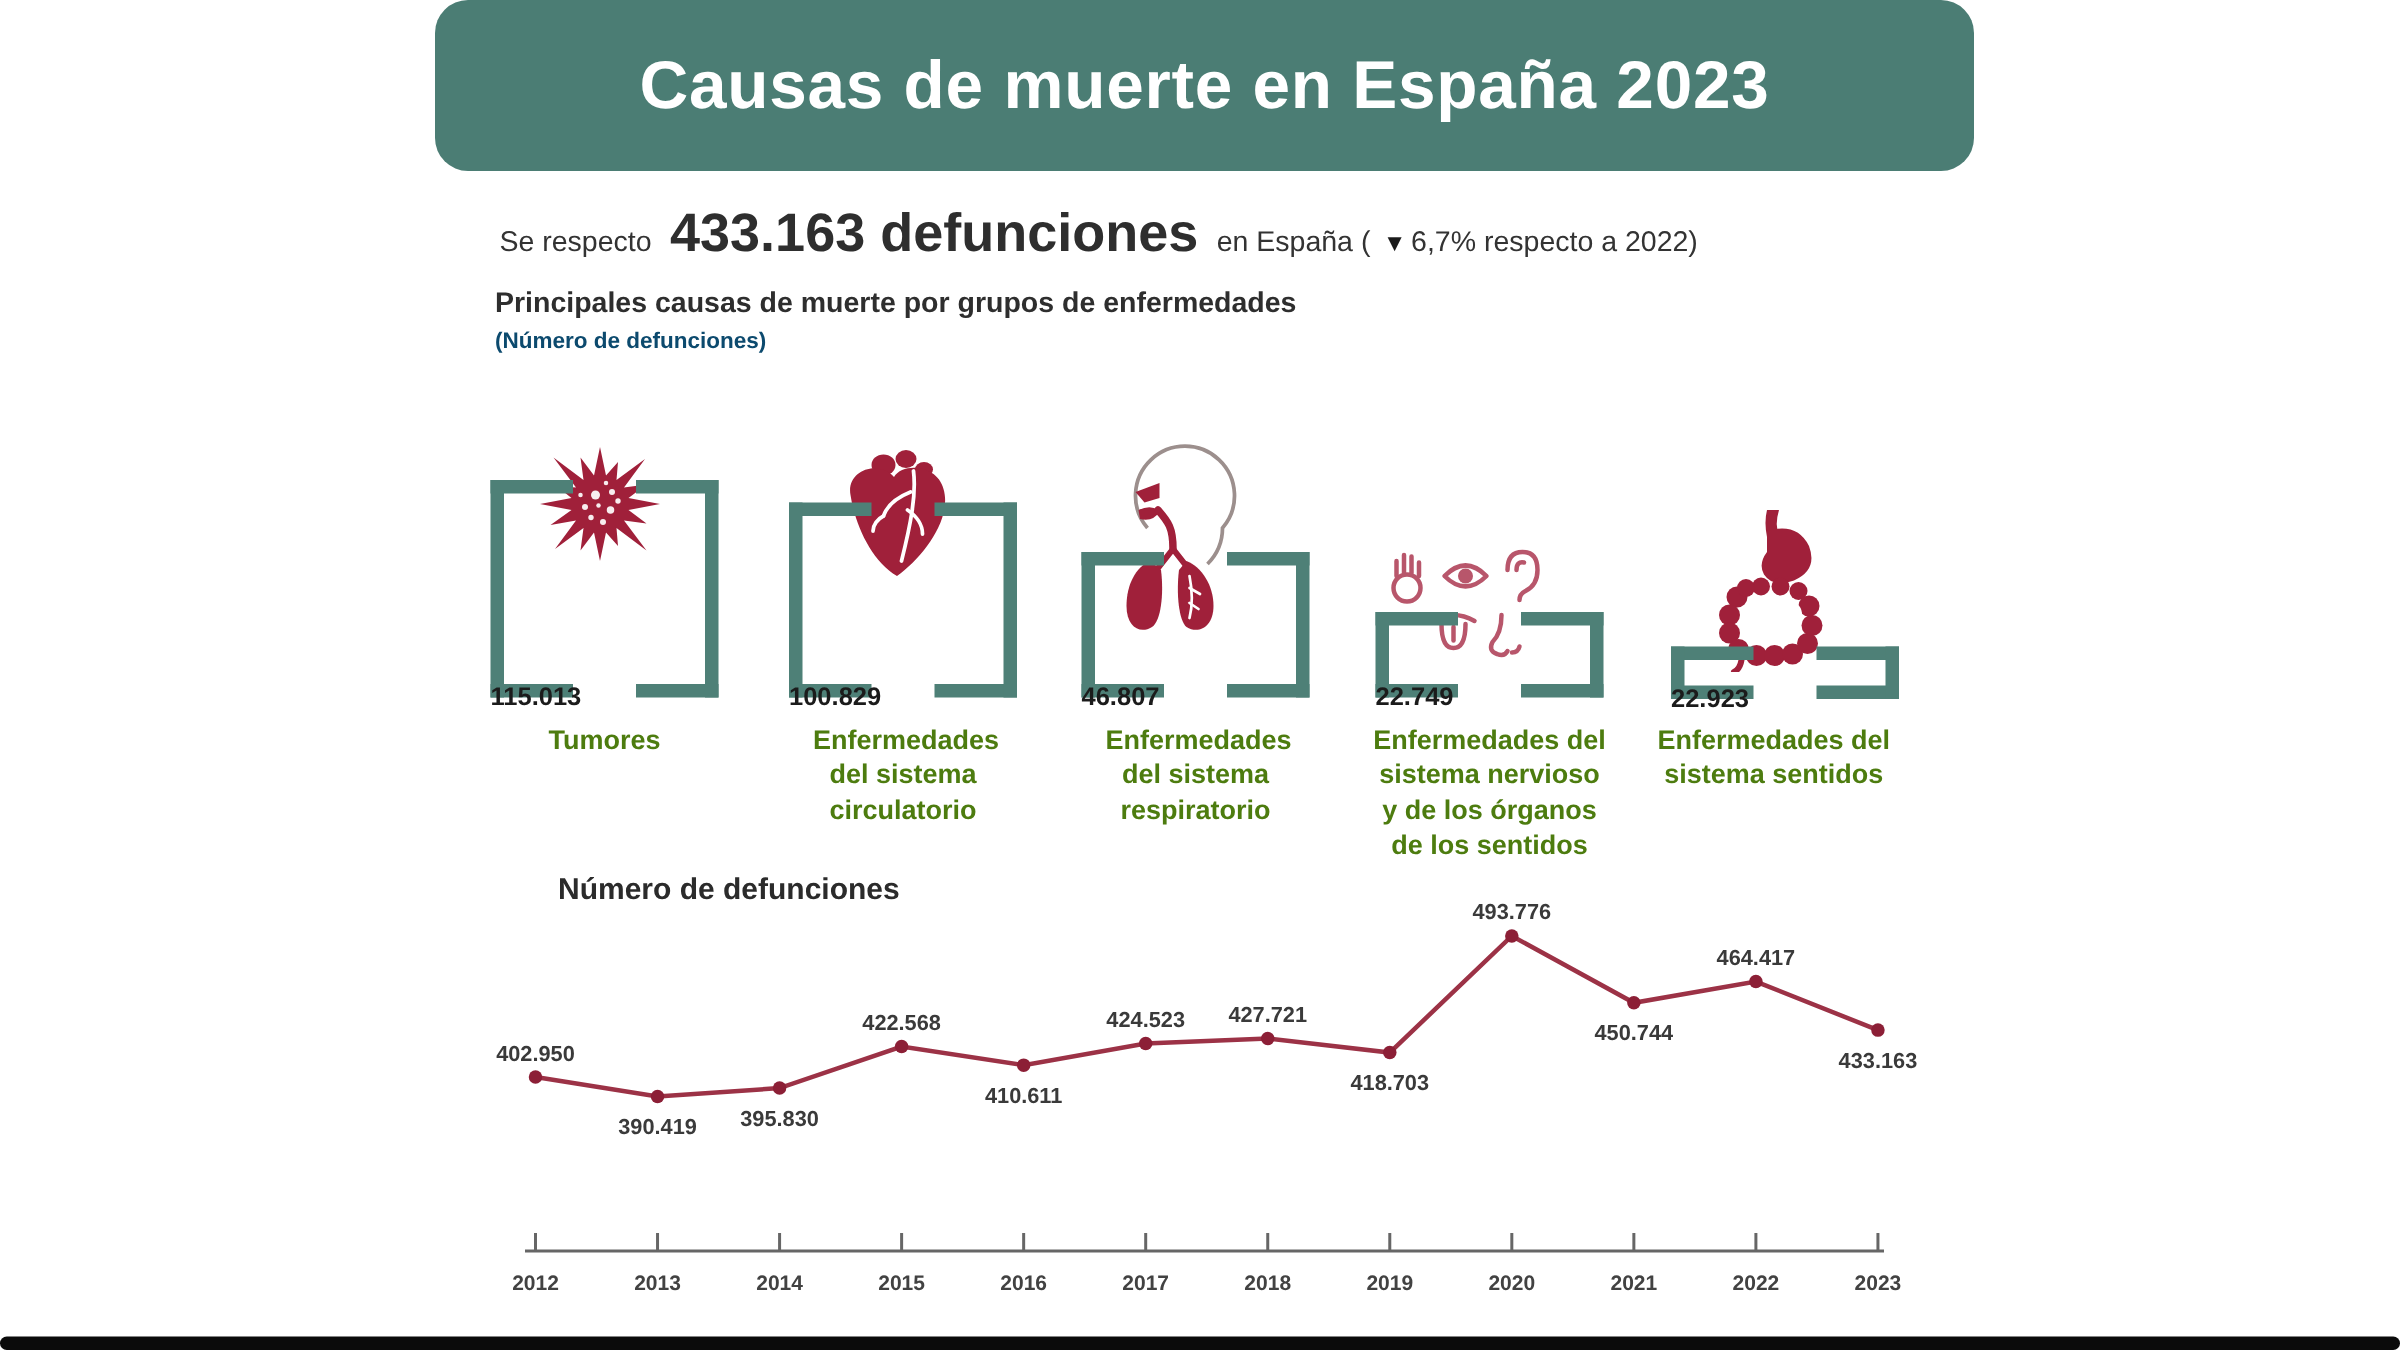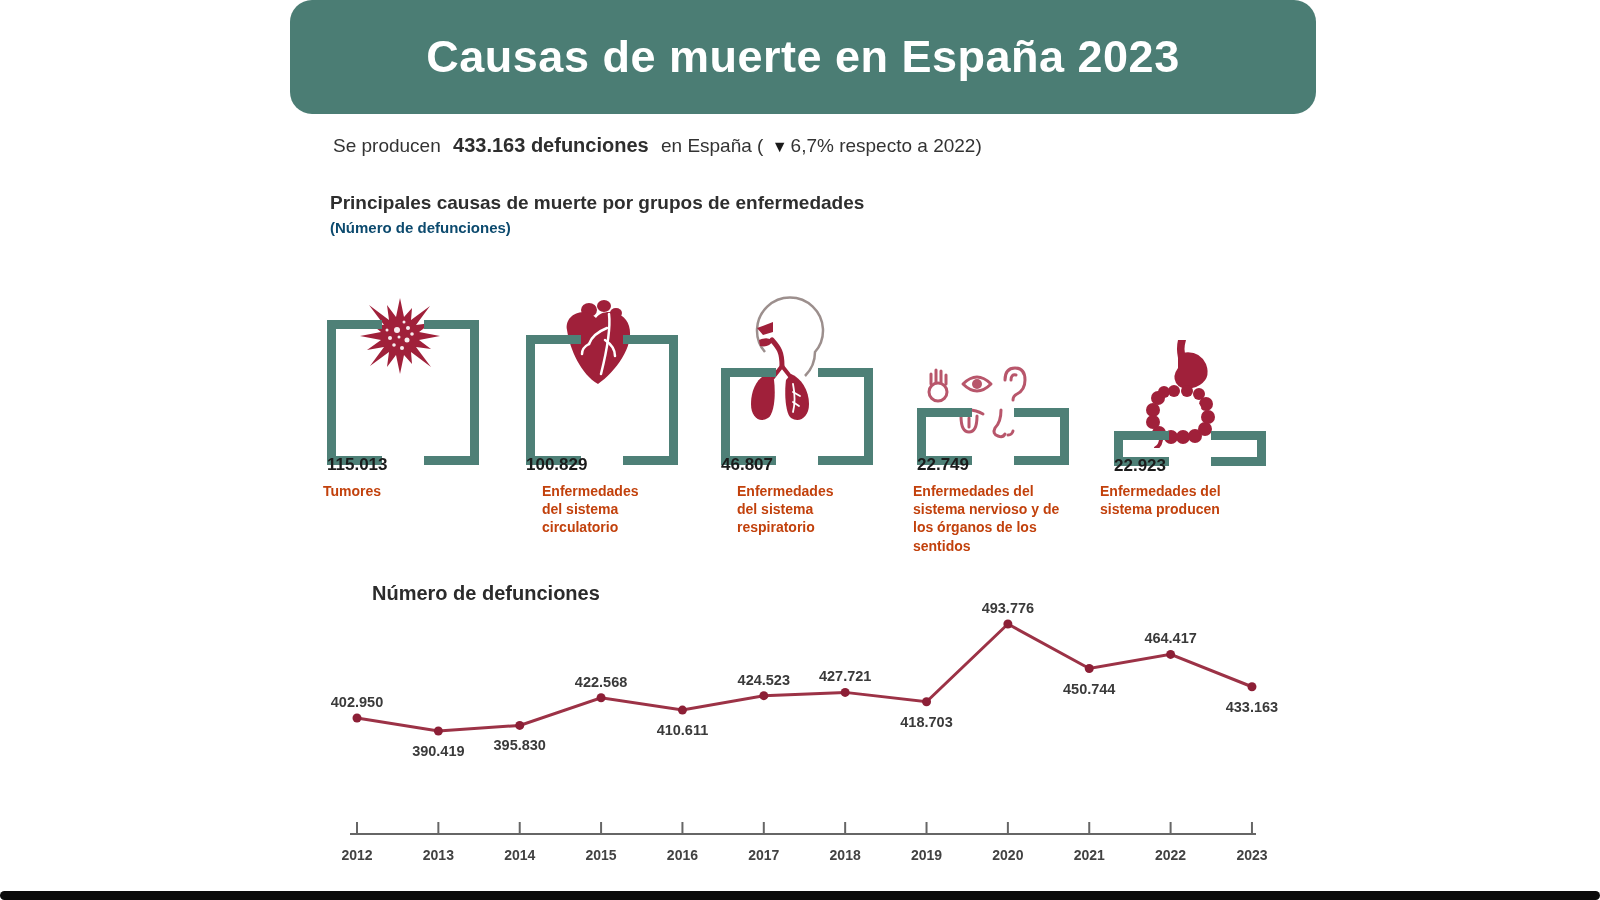--- a/index.html
+++ b/index.html
@@ -16,58 +16,58 @@
   }
   .banner h1{
     margin:0;color:#fff;font-size:45px;font-weight:800;letter-spacing:.5px;
   }
 
   
   .intro{
     left:333px;top:134px;display:flex;align-items:baseline;white-space:pre;
     color:#333;font-size:19px;
   }
-  .intro .big{font-size:20px;font-weight:bold;color:#2e2e2e;padding:0 7px;}
+  .intro .big{font-size:36px;font-weight:bold;color:#2e2e2e;padding:0 7px;}
   .intro .arrow{font-size:16px;color:#1a1a1a;padding:0 3px;}
 
   
   .section-title{left:330px;top:192px;font-size:19px;font-weight:bold;color:#2e2e2e;}
   .section-sub{left:330px;top:219px;font-size:15px;color:#0c4a6e;font-weight:bold;}
 
   
   .bracket{position:absolute;width:152px;}
   .bk-l,.bk-r{position:absolute;top:0;bottom:0;width:46px;}
   .bk-l{left:0;border:9px solid var(--accent,#4E8077);border-right:none;}
   .bk-r{right:0;border:9px solid var(--accent,#4E8077);border-left:none;}
   .cause-value{
     position:absolute;left:0;right:0;bottom:-10px;text-align:left;
     font-size:17px;font-weight:bold;color:#1b1b1b;
   }
   .cause-label{
-    position:absolute;text-align:left;font-size:14px;font-weight:bold;
-    color:#c2410c;line-height:1.3;
+    position:absolute;text-align:center;font-size:18px;font-weight:bold;
+    color:#4d7c0f;line-height:1.3;
   }
   .icon{position:absolute;}
 
   
   .chart-title{left:334px;top:582px;font-size:20px;font-weight:bold;color:#2b2b2b;margin-left:38px;}
   #chart-svg{position:absolute;left:300px;top:600px;}
 
   
   .footer-bar{left:0;top:891px;width:1600px;height:9px;background:#0b0b0b;}
 </style>
 </head>
 <body style="--banner: #4B7D74; --accent: #4E8077; --icon: #A0203A; --senses: #B8566B;">
 
 <div class="abs banner">
   <h1>Causas de muerte en España 2023</h1>
 </div>
 
 <div class="abs intro">
-  <span>Se producen </span>
+  <span>Se respecto </span>
   <span class="big">433.163 defunciones</span>
   <span> en España ( </span>
   <span class="arrow">▼</span>
   <span>6,7% respecto a 2022)</span>
 </div>
 
 <div class="abs section-title">Principales causas de muerte por grupos de enfermedades</div>
 <div class="abs section-sub">(Número de defunciones)</div>
 
 <svg class="icon" style="left:352px;top:288px" width="96" height="96" viewBox="0 0 96 92">
@@ -185,21 +185,21 @@
       <circle cx="28" cy="52" r="6"></circle>
   </g>
   <path d="M31,64 H57 Q63,64 63,71 H37 Q31,71 31,78 H58" fill="none" stroke="#ffffff" stroke-width="5" stroke-linecap="round"></path>
   <path d="M25,100 Q24,106 20,108" fill="none" stroke="var(--icon,#A0203A)" stroke-width="4" stroke-linecap="round"></path>
 </svg>
 <div class="bracket" style="left:1114px;top:431px;height:35px">
   <div class="bk-l"></div>
   <div class="bk-r"></div>
   <div class="cause-value">22.923</div>
 </div>
-<div class="cause-label" style="left:1100px;top:482px;width:165px">Enfermedades del sistema producen</div>
+<div class="cause-label" style="left:1100px;top:482px;width:165px">Enfermedades del sistema sentidos</div>
 
 <div class="abs chart-title">Número de defunciones</div>
 <svg id="chart-svg" width="1000" height="285" viewBox="0 0 1000 285">
     <line x1="50" y1="234" x2="956" y2="234" stroke="#666666" stroke-width="2"></line>
     <line x1="57" y1="222" x2="57" y2="234" stroke="#666666" stroke-width="2"></line>
     <text x="57" y="260" text-anchor="middle" font-size="14" font-weight="bold" fill="#424242">2012</text>
     <line x1="138.36" y1="222" x2="138.36" y2="234" stroke="#666666" stroke-width="2"></line>
     <text x="138.36" y="260" text-anchor="middle" font-size="14" font-weight="bold" fill="#424242">2013</text>
     <line x1="219.72" y1="222" x2="219.72" y2="234" stroke="#666666" stroke-width="2"></line>
     <text x="219.72" y="260" text-anchor="middle" font-size="14" font-weight="bold" fill="#424242">2014</text>

